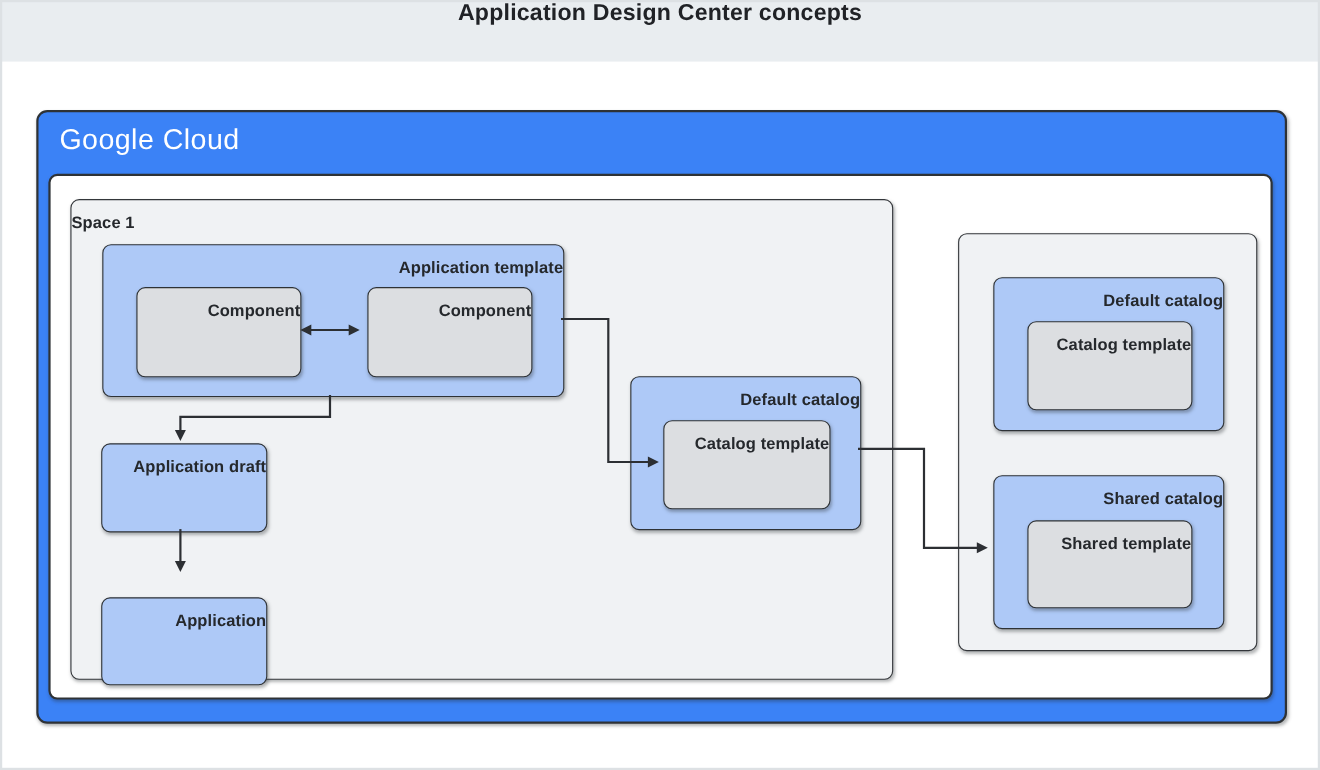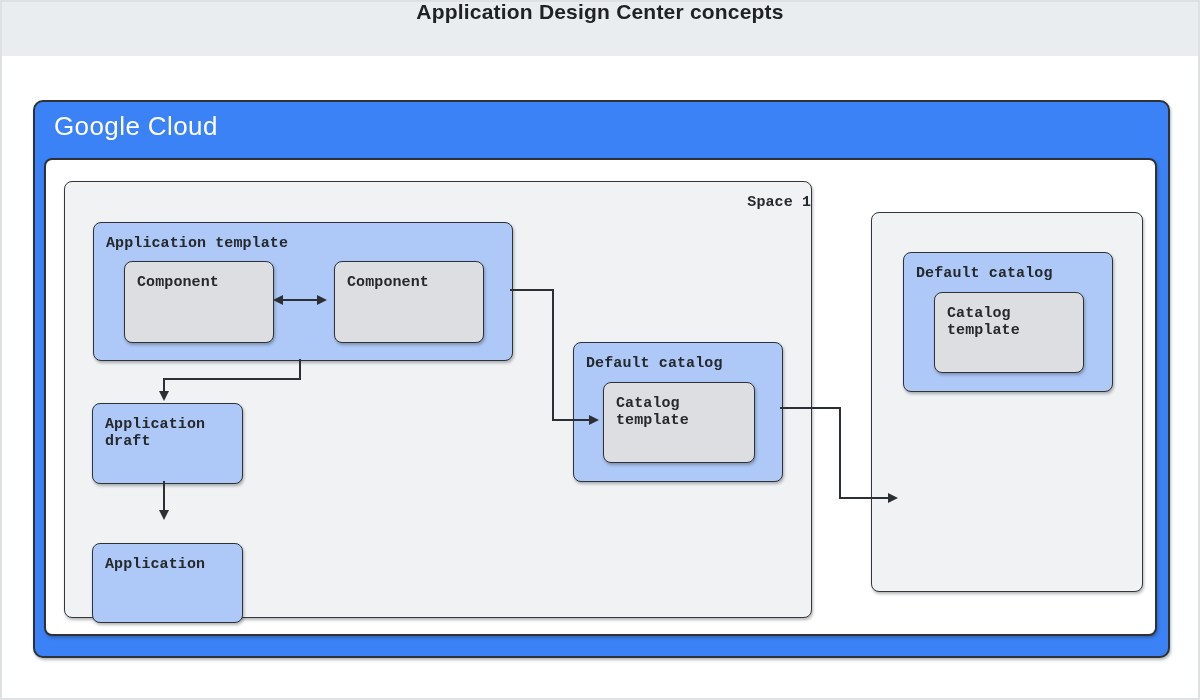--- a/index.html
+++ b/index.html
@@ -8,25 +8,25 @@
   .page-frame{position:absolute;inset:0;border:2px solid #dde1e4;pointer-events:none;z-index:60;}
   .header{position:absolute;left:0;top:0;width:1200px;height:56px;background:#e9edf0;z-index:1;
           display:flex;align-items:flex-start;justify-content:center;}
   .title{font-size:21px;font-weight:bold;color:#202226;letter-spacing:.2px;}
   .box{position:absolute;box-sizing:border-box;}
   .shadow{box-shadow:1px 2px 3px rgba(40,45,50,.35);}
   .blue-big{background:#3b82f6;border:2px solid #2e3236;border-radius:10px;z-index:2;}
   .wordmark{position:absolute;left:19px;top:9px;color:#ffffff;font-size:26px;font-weight:500;letter-spacing:.4px;}
   .white-inner{background:#ffffff;border:2px solid #2e3236;border-radius:8px;}
   .space{background:#f0f2f4;border:1.6px solid #33363a;border-radius:8px;}
-  .space-label{position:absolute;top:12px;left:0;right:0;text-align:right;font-family:Liberation Mono, monospace;}
+  .space-label{position:absolute;top:12px;left:0;right:15px;text-align:left;}
   .lbl{font-size:15px;font-weight:bold;color:#25282c;letter-spacing:.1px;}
   .bluebox{background:#aec9f7;border:1.6px solid #2e3236;border-radius:8px;}
   .graybox{background:#dcdee1;border:1.6px solid #2e3236;border-radius:8px;}
-  .toplabel{position:absolute;top:12px;left:12px;right:0;text-align:left;font-family:Liberation Mono, monospace;}
+  .toplabel{position:absolute;top:12px;left:12px;right:0;text-align:right;}
   .arrow-layer{position:absolute;left:0;top:0;width:1200px;height:700px;z-index:50;pointer-events:none;}
 </style>
 </head>
 <body>
 
 <div class="page">
 
   <div class="header">
     <div class="title">Application Design Center concepts</div>
   </div>
@@ -67,20 +67,26 @@
 
       <div class="box space shadow" style="left:825px;top:52px;width:272px;height:380px;">
 
         <div class="box bluebox shadow" style="left:31px;top:39px;width:210px;height:140px;">
           <div class="toplabel lbl">Default catalog</div>
           <div class="box graybox shadow" style="left:30px;top:39px;width:150px;height:81px;">
             <div class="toplabel lbl">Catalog template</div>
           </div>
         </div>
 
+        <div class="box bluebox shadow" style="left:31px;top:219px;width:210px;height:140px;">
+          <div class="toplabel lbl">Shared catalog</div>
+          <div class="box graybox shadow" style="left:30px;top:40px;width:150px;height:80px;">
+            <div class="toplabel lbl">Shared template</div>
+          </div>
+        </div>
       </div>
 
     </div>
   </div>
 
   <svg class="arrow-layer" viewBox="0 0 1200 700">
     <defs>
       <marker id="ah" viewBox="0 0 12 12" refX="2" refY="6" markerWidth="12" markerHeight="12" markerUnits="userSpaceOnUse" orient="auto-start-reverse">
         <path d="M1,1 L11,6 L1,11 Z" fill="#2c2f33"></path>
       </marker>

